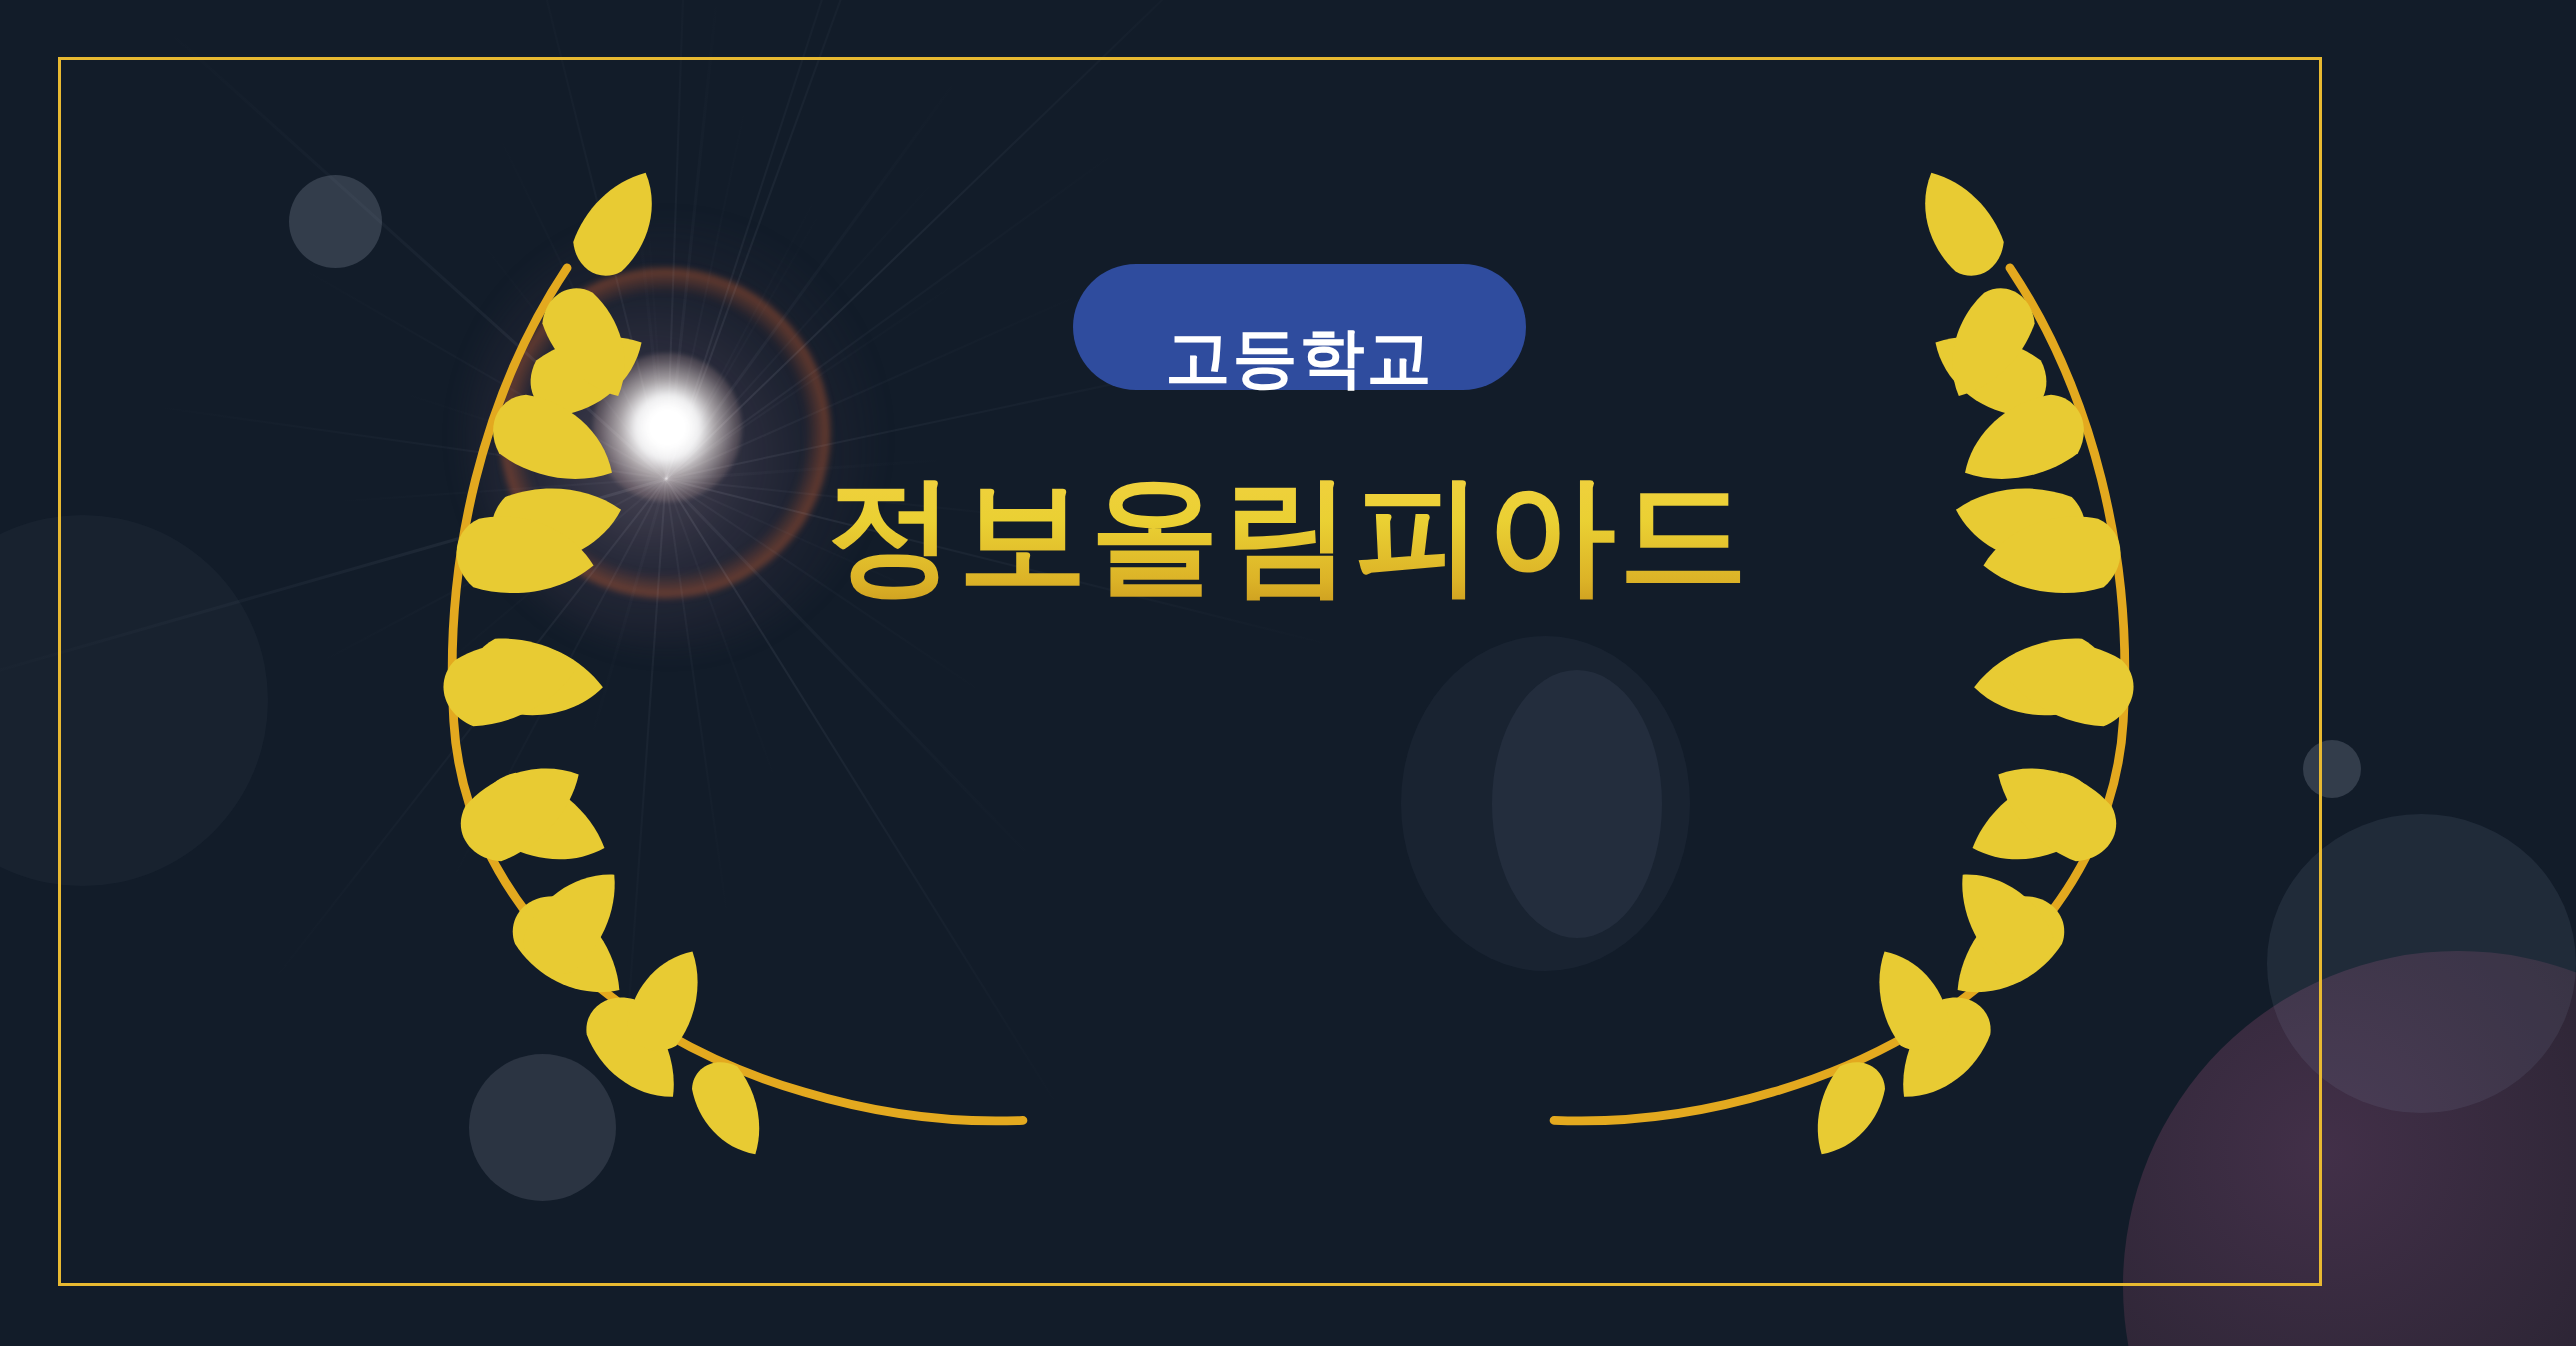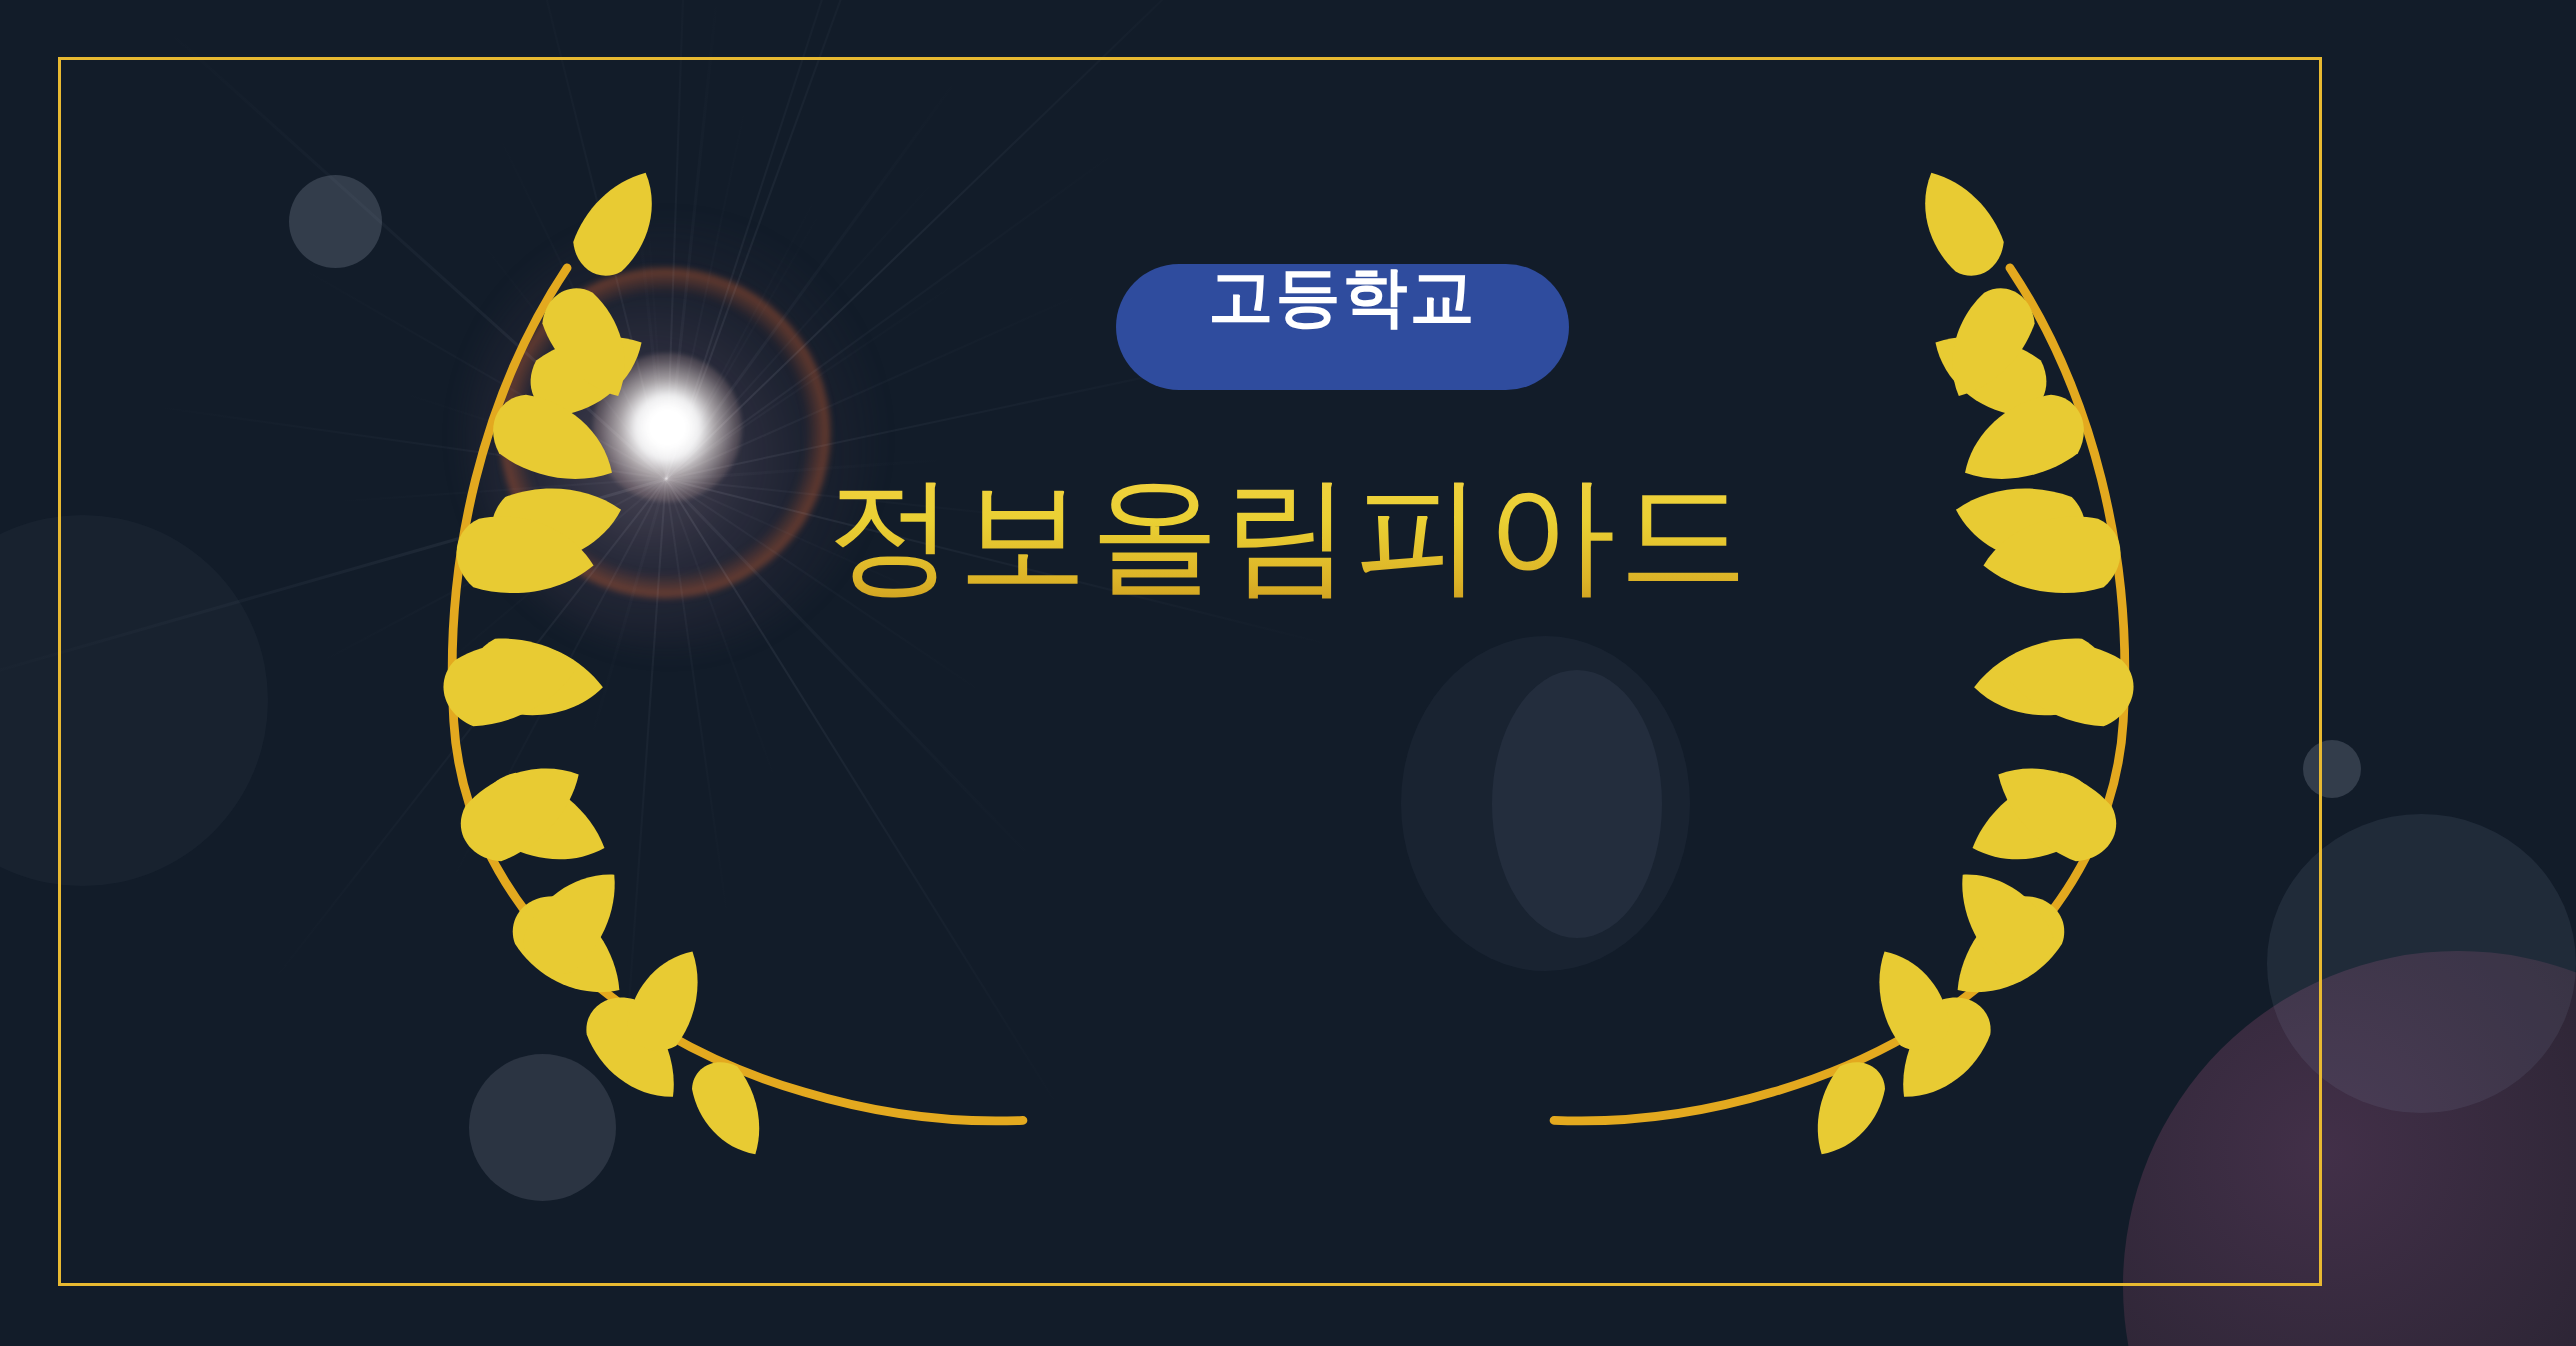--- a/index.html
+++ b/index.html
@@ -79,45 +79,45 @@
     background: linear-gradient(90deg, rgba(235,238,250,.30), rgba(200,215,240,.16) 45%, rgba(160,180,215,0));
     transform-origin: 0 50%;
   }
 
   
   .wreath { position: absolute; left: 0; top: 0; width: 2577px; height: 1346px; pointer-events: none; }
 
   
   .badge {
     position: absolute;
-    left: 1116px; top: 264px;
+    left: 1073px; top: 264px;
     width: 453px; height: 126px;
     background: #2f4c9e;
     border-radius: 64px;
-    display: flex; align-items: flex-start; justify-content: center;
+    display: flex; align-items: flex-end; justify-content: center;
   }
   .badge-label {
     color: #ffffff;
     font-size: 65px;
     font-weight: 700;
     letter-spacing: 2.1px;
     line-height: 1;
     white-space: nowrap;
   }
 
   
   .title-block {
     position: absolute;
     left: 0; top: 453px;
     width: 2577px;
     text-align: center;
   }
   .title-line {
     font-size: 129px;
-    font-weight: 400;
+    font-weight: 700;
     line-height: 1.26;
     letter-spacing: 3.1px;
     white-space: nowrap;
     background: linear-gradient(180deg, #f3d143 0%, #ead033 42%, #dcb327 78%, #c8971d 100%);
     -webkit-background-clip: text;
     background-clip: text;
     color: transparent;
     -webkit-text-fill-color: transparent;
   }
   .title-line.second { font-size: 129px; letter-spacing: 9.3px; }

